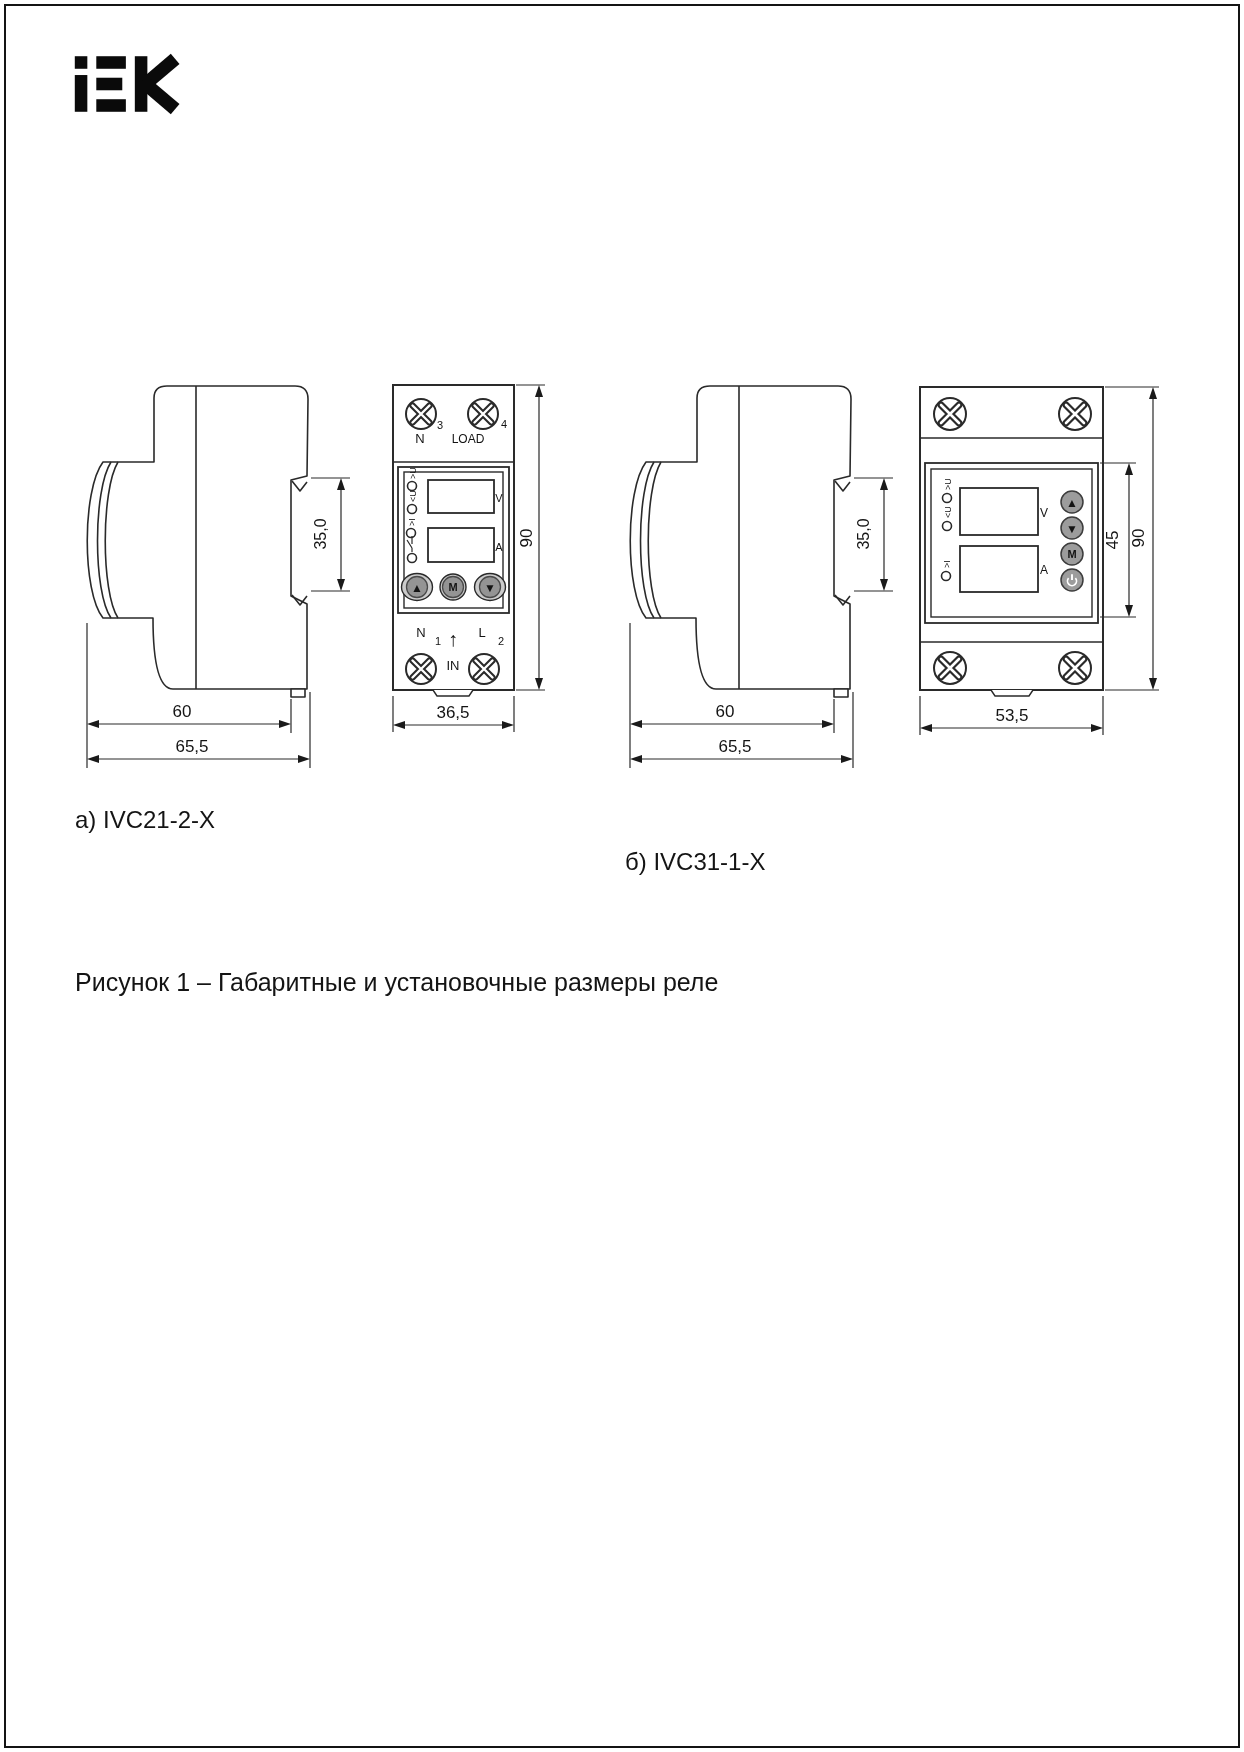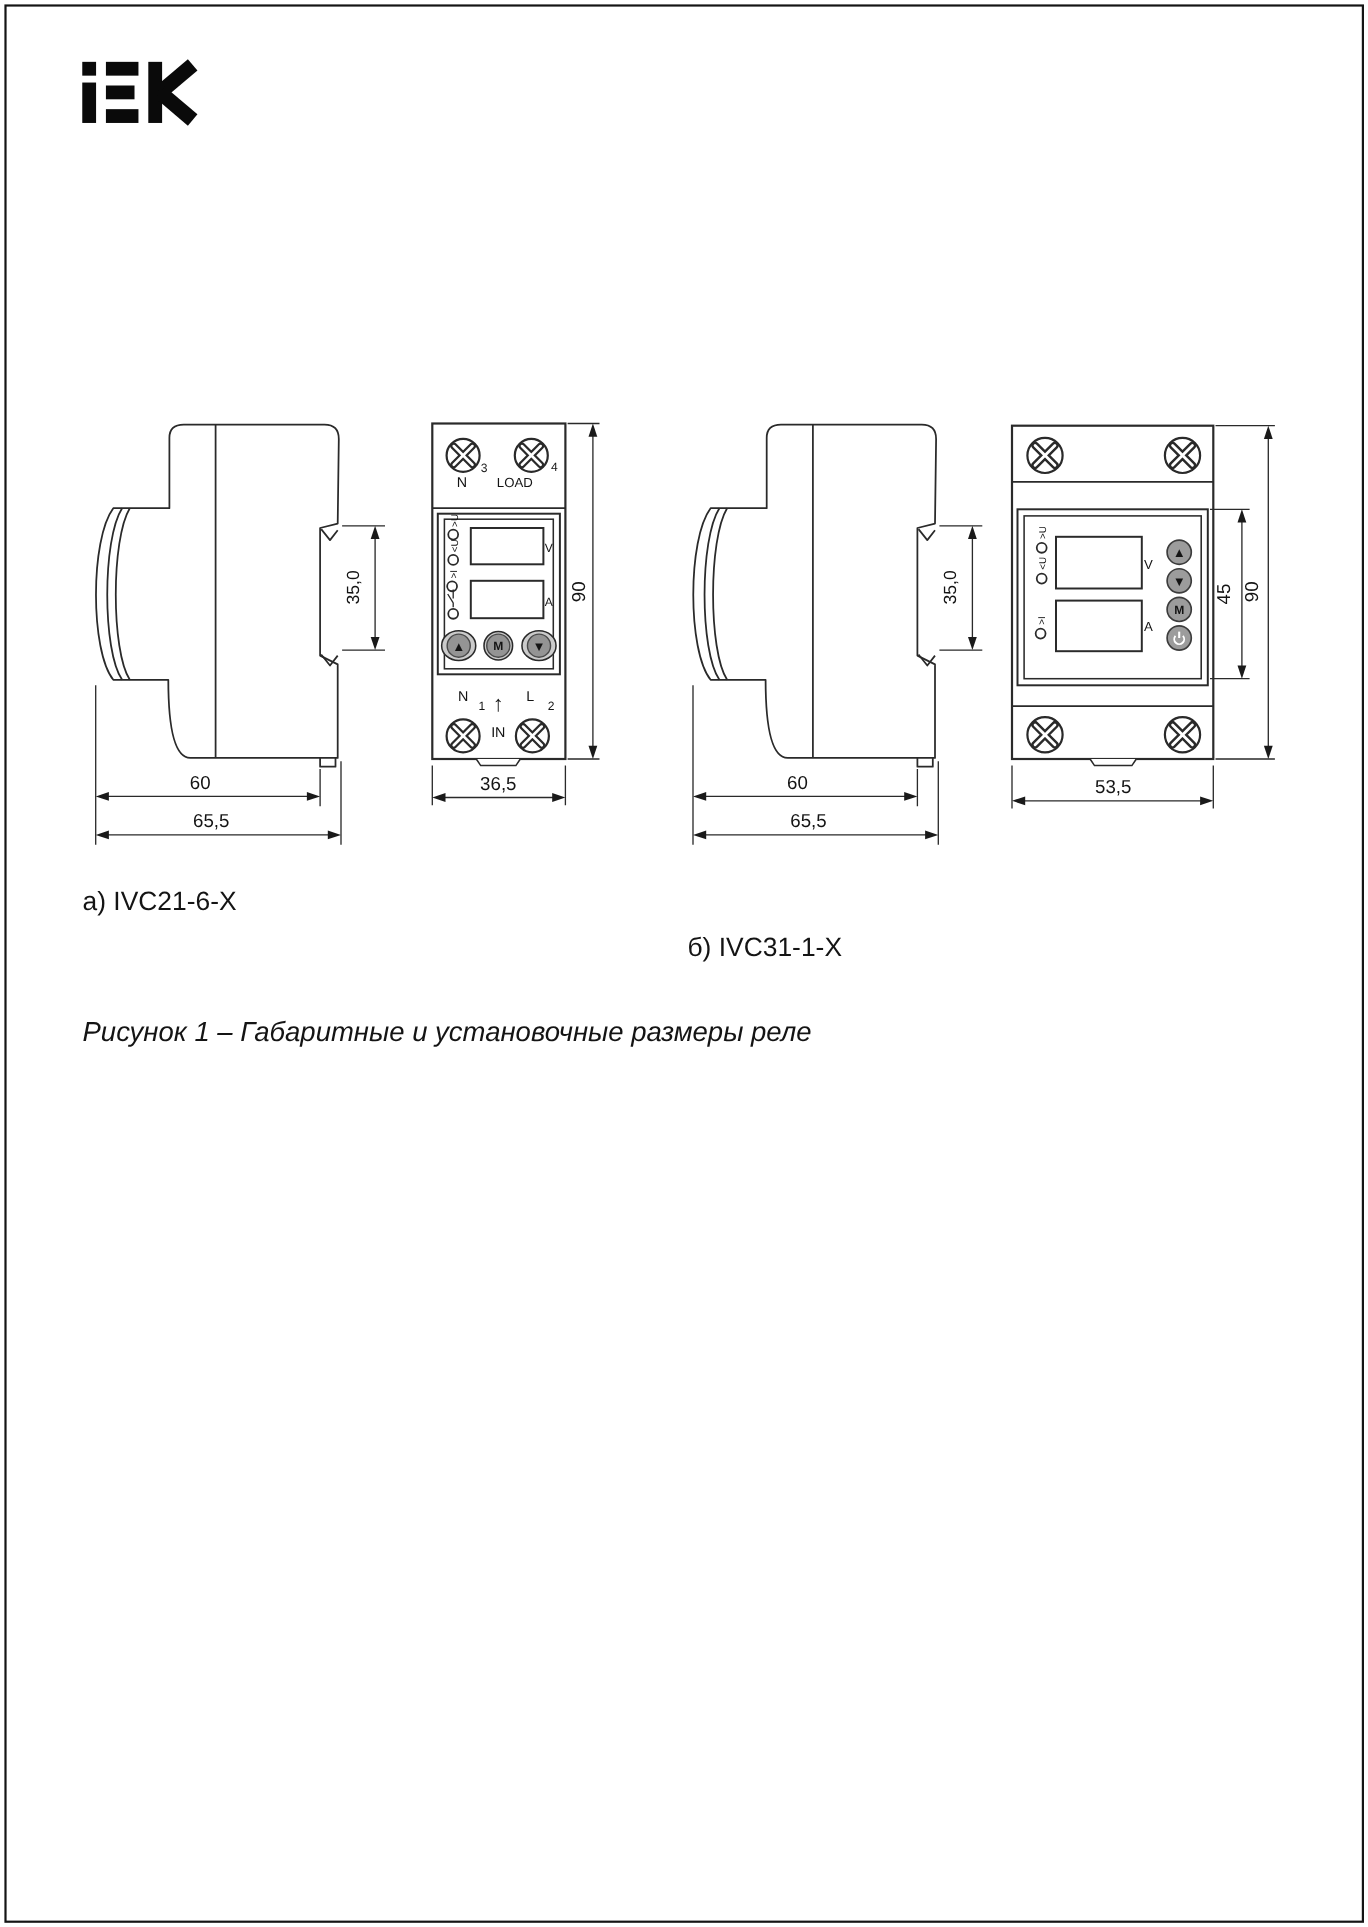--- a/index.html
+++ b/index.html
@@ -9,21 +9,21 @@
   svg{position:absolute;overflow:visible;}
   svg text{font-family:"Liberation Sans",sans-serif;fill:#141414;}
   .logo{left:73px;top:56px;}
   .side-a{left:70px;top:340px;}
   .front-a{left:390px;top:340px;}
   .side-b{left:613px;top:340px;}
   .front-b{left:916px;top:340px;}
   .fig-label{position:absolute;font-size:24px;color:#141414;}
   .fig-label.a{left:75px;top:806px;}
   .fig-label.b{left:625px;top:806px;margin-top:42px;}
-  .caption{position:absolute;left:75px;top:924px;font-size:25px;color:#141414;font-style:italic;}
+  .caption{position:absolute;left:75px;top:968px;font-size:25px;color:#141414;}
 </style>
 </head>
 <body>
 
 <div class="page">
   <div class="page-border"></div>
 
   <svg class="logo" width="112" height="56" viewBox="0 0 125 62">
     <g fill="#0a0a0a" stroke="none">
       <rect x="2" y="0" width="14" height="14"></rect>
@@ -235,16 +235,16 @@
     <text x="202" y="200" font-size="17" text-anchor="middle" transform="rotate(-90 202 200)">45</text>
 
     <path stroke="#2a2a2a" stroke-width="1.2" fill="none" d="M 189 47 L 243 47 M 189 350 L 243 350 M 237 58 L 237 339"></path>
     <g fill="#1a1a1a" stroke="none">
       <polygon points="237,47 233,59 241,59"></polygon>
       <polygon points="237,350 233,338 241,338"></polygon>
     </g>
     <text x="228" y="198" font-size="17" text-anchor="middle" transform="rotate(-90 228 198)">90</text>
   </svg>
 
-  <div class="fig-label a">а) IVC21-6-X</div>
+  <div class="fig-label a">а) IVC21-2-X</div>
   <div class="fig-label b">б) IVC31-1-X</div>
   <div class="caption">Рисунок 1 – Габаритные и установочные размеры реле</div>
 </div>
 
 </body></html>

